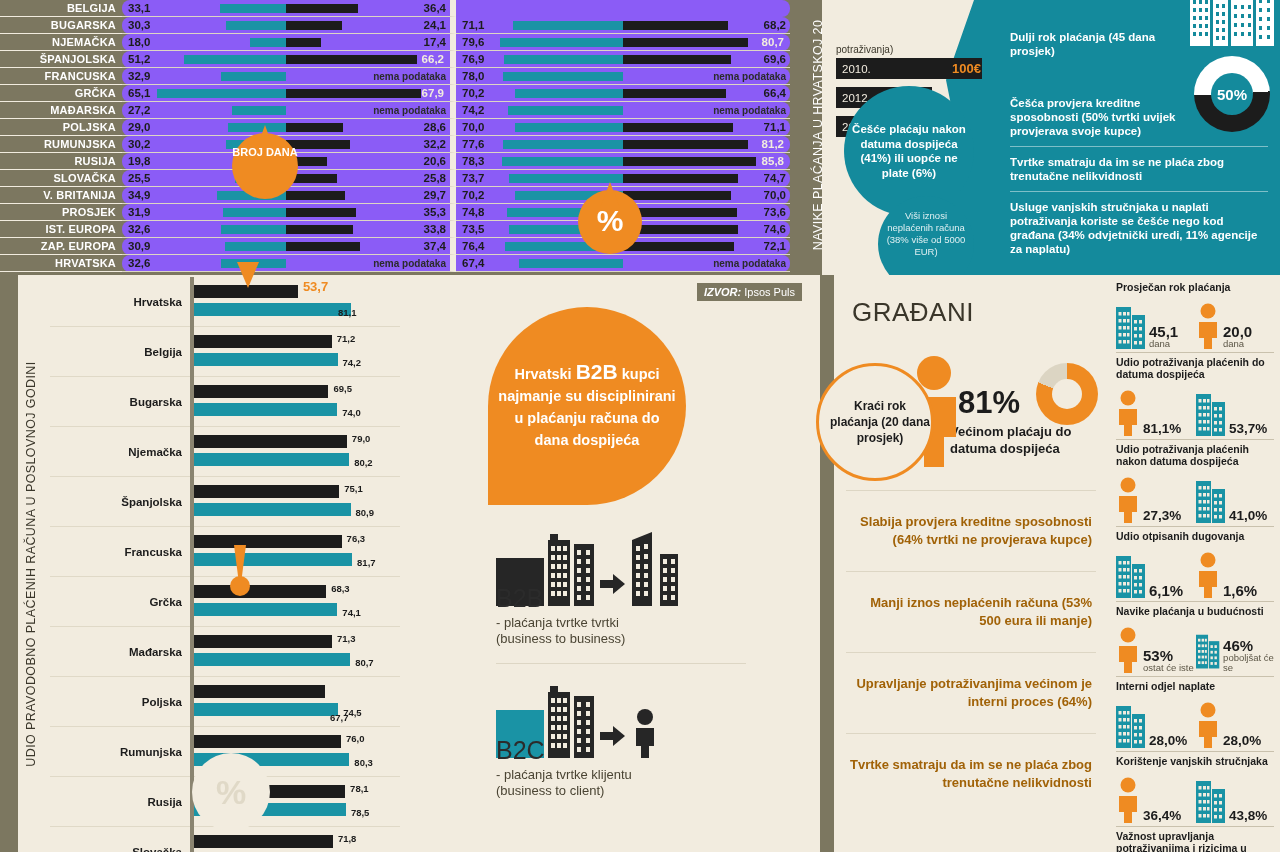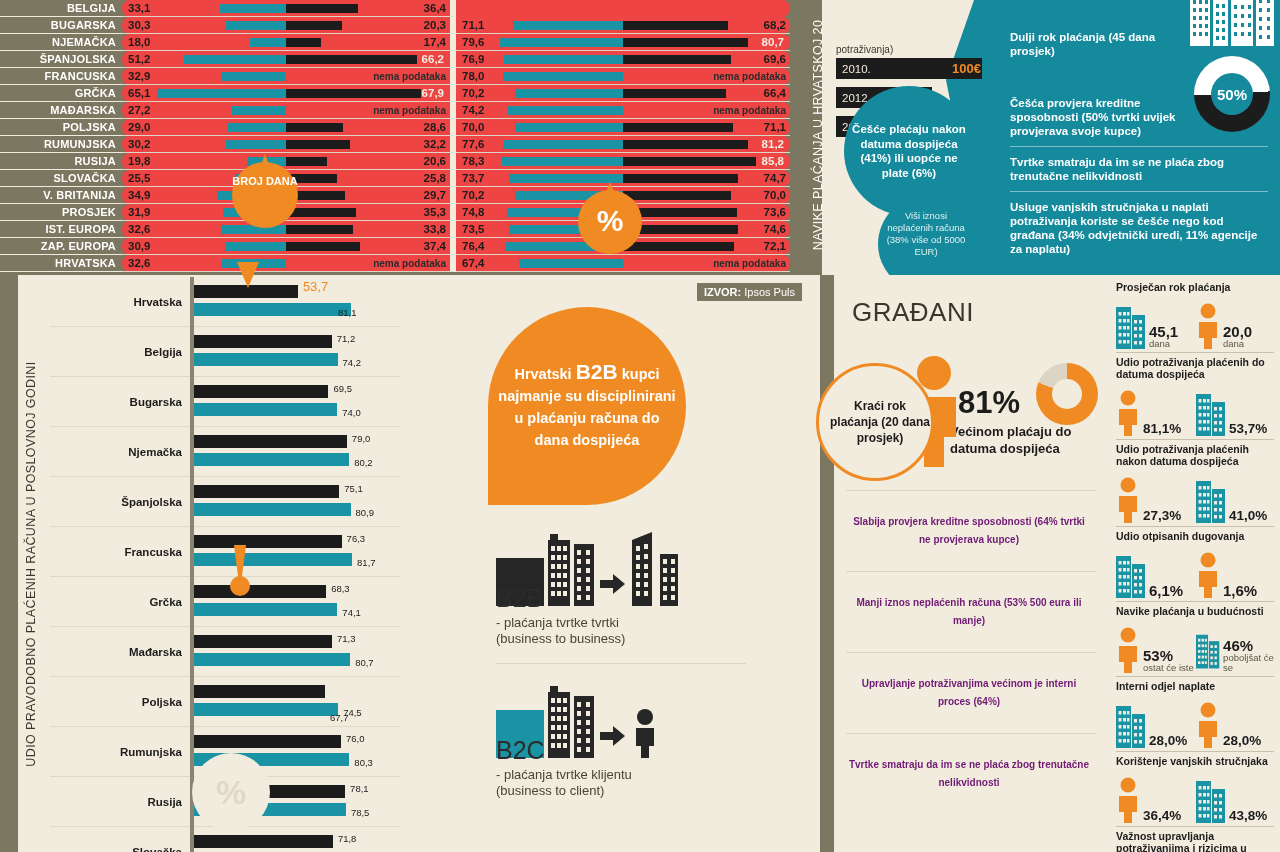--- a/index.html
+++ b/index.html
@@ -14,21 +14,21 @@
   
   .topTable { position:absolute; left:0; top:0; width:790px; height:275px; background:#7c7760; }
   .tt-inner { position:absolute; left:0; top:0; width:790px; height:272px; }
   .tt-row { position:relative; height:17px; display:flex; align-items:stretch; }
   .tt-name {
     width:122px; flex:0 0 122px; background:#7c7760; color:#ffffff;
     font-size:11px; font-weight:bold; letter-spacing:0.2px;
     display:flex; align-items:center; justify-content:flex-end;
     padding-right:6px; border-bottom:1px solid #f2ecdf;
   }
-  .tt-panels { flex:1 1 auto; display:flex; background:#ef4444;border-radius:8px; }
+  .tt-panels { flex:1 1 auto; display:flex; background:#8b5cf6;border-radius:8px; }
   .tt-panel { position:relative; width:50%; height:17px; border-bottom:1px solid #ddd6c4; }
   .tt-panel.left { border-right:6px solid #f2ecdf; }
   .tt-val {
     position:absolute; top:0; height:17px; line-height:17px;
     font-size:11.5px; font-weight:bold; color:#1c1c1c;
   }
   .tt-val.v1 { left:6px; }
   .tt-val.v2 { right:4px; }
   .tt-val.nd { font-size:10px; font-weight:bold; color:#2b2b2b; }
   .tt-bar { position:absolute; height:9px; top:4px; }
@@ -100,37 +100,37 @@
   .bl-rows { position:absolute; left:50px; top:2px; width:350px; }
   .bl-row { position:relative; height:50px; border-bottom:1px solid #e0d9c7; display:flex; align-items:center; }
   .bl-name {
     width:140px; flex:0 0 140px; text-align:right; padding-right:8px;
     font-size:11.5px; font-weight:bold; color:#1c1c1c;
   }
   .bl-bars { position:relative; flex:1 1 auto; height:50px; border-left:4px solid #8a8470; }
   .bl-b { position:absolute; left:0; height:13px; }
   .bl-b.dark { background:#1c1c1c; top:8px; }
   .bl-b.teal { background:#1a93a5; top:26px; }
-  .bl-l { position:absolute; font-size:9.5px; font-weight:normal; color:#1c1c1c; }
+  .bl-l { position:absolute; font-size:9.5px; font-weight:bold; color:#1c1c1c; }
   .bl-l.t { top:6px; }
   .bl-l.b { top:30px; }
   .bl-l.hl { color:#ef8b22; font-size:13px; top:2px; }
   .pct-watermark {
     position:absolute; left:192px; top:478px; width:78px; height:78px; border-radius:50%;
     background:#f2ecdf; color:#e0d9c7; font-size:34px; font-weight:bold;
     display:flex; align-items:center; justify-content:center; z-index:3;
   }
 
   
   .mid { position:absolute; left:400px; top:275px; width:420px; height:577px; background:#f2ecdf; }
   .izvor {
     position:absolute; right:18px; top:8px; background:#7c7760; color:#ffffff;
     font-size:11px; padding:3px 7px;
   }
-  .izvor b { font-weight:bold; }
+  .izvor b { font-weight:bold;font-style:italic; }
   .bigcircle {
     position:absolute; left:88px; top:32px; width:198px; height:198px;
     background:#ef8b22; color:#ffffff; text-align:center;
     border-radius:50% 50% 50% 0;
     display:flex; align-items:center; justify-content:center;
     font-size:14.5px; font-weight:bold; line-height:22px; padding:10px;
   }
   .bigcircle .big { font-size:21px; }
   .defbox { position:absolute; left:96px; top:255px; width:250px; }
   .defrow { position:relative; padding-bottom:16px; }
@@ -159,21 +159,21 @@
   .gr-person { position:absolute; left:86px; top:80px; z-index:3; }
   .gr-81 { position:absolute; left:138px; top:110px; font-size:31px; font-weight:bold; color:#1c1c1c; }
   .gr-81sub { position:absolute; left:130px; top:148px; width:152px; font-size:13px; font-weight:bold; color:#1c1c1c; line-height:17px; }
   .gr-donut {
     position:absolute; right:10px; top:88px; width:62px; height:62px; border-radius:50%;
     background: conic-gradient(#ef8b22 0deg 292deg, #dcd5c3 292deg 360deg);
     display:flex; align-items:center; justify-content:center;
   }
   .gr-donut::after { content:""; position:absolute; width:30px; height:30px; border-radius:50%; background:#f2ecdf; }
   .gr-facts { position:absolute; left:26px; top:215px; width:250px; }
-  .gr-fact { font-size:10px; font-weight:bold; color:#701a75; line-height:18px; text-align:center; padding:22px 4px 22px 0; border-top:1px solid #ddd6c4; }
+  .gr-fact { font-size:13px; font-weight:bold; color:#a16207; line-height:18px; text-align:right; padding:22px 4px 22px 0; border-top:1px solid #ddd6c4; }
 
   
   .stats { position:absolute; left:1108px; top:275px; width:172px; height:577px; background:#f2ecdf; padding:6px 6px 0 8px; }
   .st-block { border-bottom:1px solid #c9c1ad; padding-bottom:3px; margin-bottom:3px; }
   .st-block:last-child { border-bottom:none; }
   .st-h { font-size:10.5px; font-weight:bold; color:#1c1c1c; line-height:12px; margin-bottom:2px; }
   .st-row { display:flex; align-items:flex-end; gap:2px; height:54px; }
   .st-half { display:flex; align-items:flex-end; gap:3px; width:50%; }
   .st-num { font-size:15px; font-weight:bold; color:#1c1c1c; line-height:15px; }
   .st-num small { display:block; font-size:9.5px; font-weight:normal; color:#5c5646; line-height:10px; }
@@ -200,21 +200,21 @@
             </div>
           </div>
         </div>
         <div class="tt-row">
           <div class="tt-name">BUGARSKA</div>
           <div class="tt-panels">
             <div class="tt-panel left">
               <div class="tt-bar teal" style="width: 60.1845px;"></div>
               <div class="tt-val v1">30,3</div>
               <div class="tt-bar dark" style="width: 55.616px;"></div>
-              <div class="tt-val v2">20,3</div>
+              <div class="tt-val v2">24,1</div>
             </div>
             <div class="tt-panel right">
               <div class="tt-bar teal" style="width: 109.842px;"></div>
               <div class="tt-val v1">71,1</div>
               <div class="tt-bar dark" style="width: 105.361px;"></div>
               <div class="tt-val v2">68,2</div>
             </div>
           </div>
         </div>
         <div class="tt-row">
@@ -444,21 +444,21 @@
             </div>
             <div class="tt-panel right">
               <div class="tt-bar teal" style="width: 104.126px;"></div>
               <div class="tt-val v1">67,4</div>
               <div class="tt-val v2 nd">nema podataka</div>
             </div>
           </div>
         </div>
       </div>
 
-    <div style="position:absolute;left:232px;top:154px;width:66px;height:84px;z-index:5;">
+    <div style="position:absolute;left:232px;top:125px;width:66px;height:84px;z-index:5;">
       <div style="position:absolute;left:0;top:8px;width:66px;height:66px;border-radius:50% 50% 50% 50%;background:#ef8b22;"></div>
       <div style="position:absolute;left:23px;top:0px;width:20px;height:28px;background:#ef8b22;clip-path:polygon(50% 0,100% 100%,0 100%);"></div>
       <div style="position:absolute;left:0;top:20px;width:66px;text-align:center;color:#fff;font-size:11px;font-weight:bold;line-height:14px;">BROJ DANA</div>
     </div>
 
     <div style="position:absolute;left:578px;top:182px;width:64px;height:80px;z-index:5;">
       <div style="position:absolute;left:0;top:8px;width:64px;height:64px;border-radius:50%;background:#ef8b22;"></div>
       <div style="position:absolute;left:22px;top:0;width:20px;height:26px;background:#ef8b22;clip-path:polygon(50% 0,100% 100%,0 100%);"></div>
       <div style="position:absolute;left:0;top:22px;width:64px;text-align:center;color:#fff;font-size:30px;font-weight:bold;line-height:34px;">%</div>
     </div>

